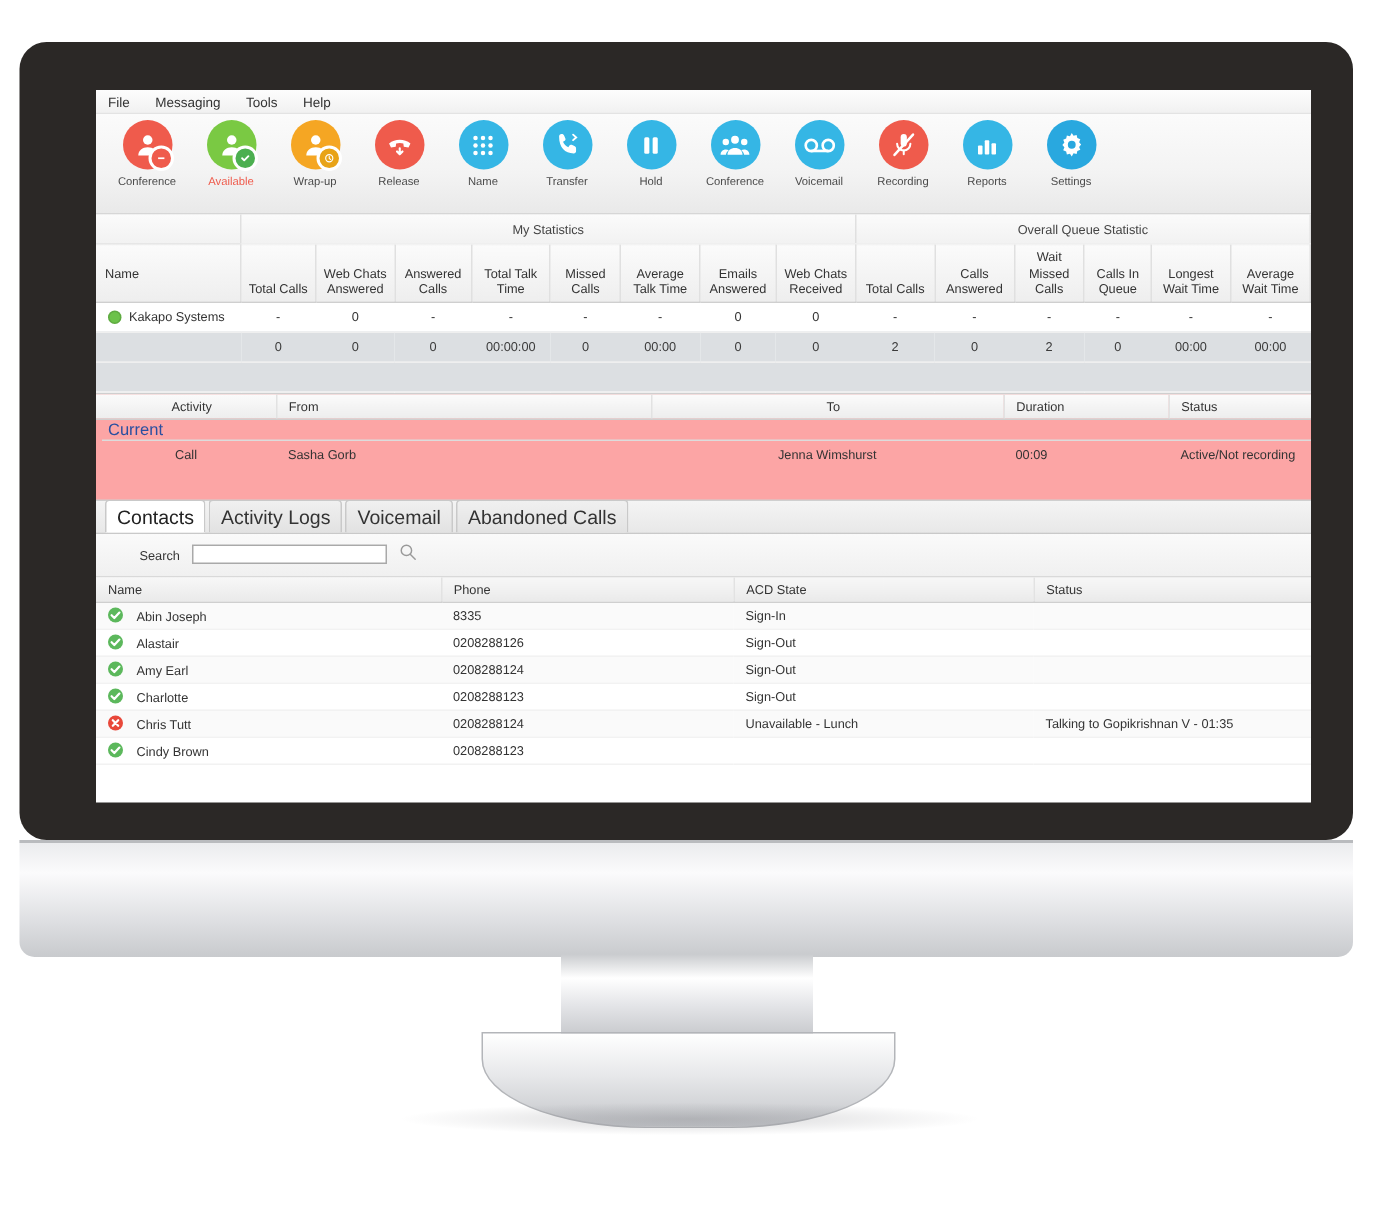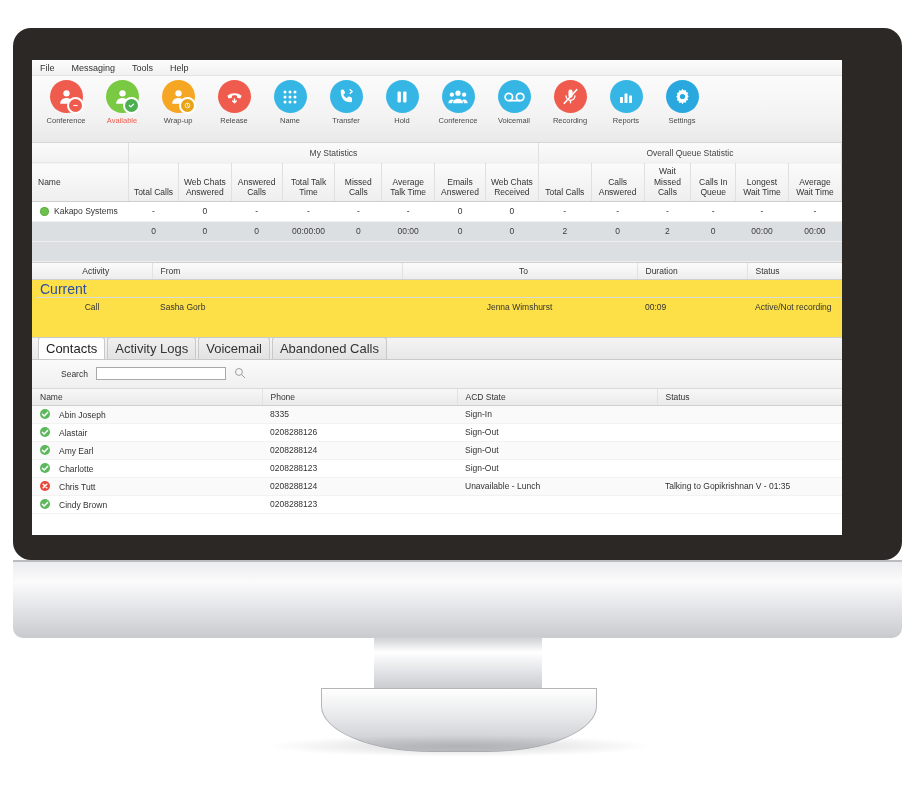--- a/index.html
+++ b/index.html
@@ -36,21 +36,21 @@
     content:"";position:absolute;left:-16px;top:-14px;width:306px;height:30px;
     background:radial-gradient(ellipse at 50% 120%, rgba(255,255,255,0) 62%, rgba(255,255,255,0) 100%);
   }
   .stand-shadow{
     position:absolute;left:265px;top:735px;width:390px;height:22px;
     background:radial-gradient(ellipse at 50% 50%, rgba(120,120,125,.30) 0%, rgba(120,120,125,0) 70%);
   }
 
   
   .screen{
-    position:absolute;left:32px;top:60px;width:810px;height:475px;
+    position:absolute;left:64px;top:60px;width:810px;height:475px;
     background:#ffffff;overflow:hidden;
   }
 
   
   .menubar{
     height:15px;background:linear-gradient(180deg,#fdfdfd,#f1f1f1);
     border-bottom:1px solid #e3e3e3;display:flex;align-items:center;padding-left:8px;
   }
   .menubar span{font-size:9px;color:#333;margin-right:17px;}
 
@@ -93,29 +93,29 @@
   .dot.red{background:#ef4136;box-shadow:inset 0 0 0 1px rgba(0,0,0,.12);}
   .totals td{background:#dcdfe2;border-top:1px solid #c4c7ca;border-bottom:1px solid #c4c7ca;color:#3b3b3b;}
   .pad-row td{height:14px;background:#dcdfe2;border:none;}
 
   .c-orange{background:#f8b551;color:#3a3a3a;}
   .c-red{background:#f4604c;color:#3a3a3a;}
   .c-dark{background:#4a4f54;color:#ffffff;}
   .c-green{background:#8fdc8f;color:#3a3a3a;}
 
   
-  .activity{border-bottom:1px solid #cfcfcf;background:#fde047;}
+  .activity{border-bottom:1px solid #cfcfcf;background:#fca5a5;}
   table.act{border-collapse:collapse;width:100%;table-layout:fixed;font-size:8.5px;color:#333;}
   table.act th{
     font-weight:normal;background:linear-gradient(180deg,#fbfbfb,#ededed);
     border-bottom:1px solid #cfcfcf;border-right:1px solid #e2e2e2;
     padding:3px 0 3px 8px;text-align:left;
   }
   table.act td{padding:3px 0 3px 8px;text-align:left;}
-  .group-label{color:#2a4fa0;font-size:14px;padding-left:4px;}
+  .group-label{color:#2a4fa0;font-size:11px;padding-left:4px;}
   .group-rule{height:1px;background:#dcdcdc;}
 
   
   .tabbar{
     background:linear-gradient(180deg,#f4f4f4,#e8e8e8);
     border-bottom:1px solid #c9c9c9;display:flex;align-items:flex-end;
     padding:4px 0 0 6px;height:17px;
   }
   .tab{
     font-size:13px;color:#333;padding:3px 7px 3px 7px;

